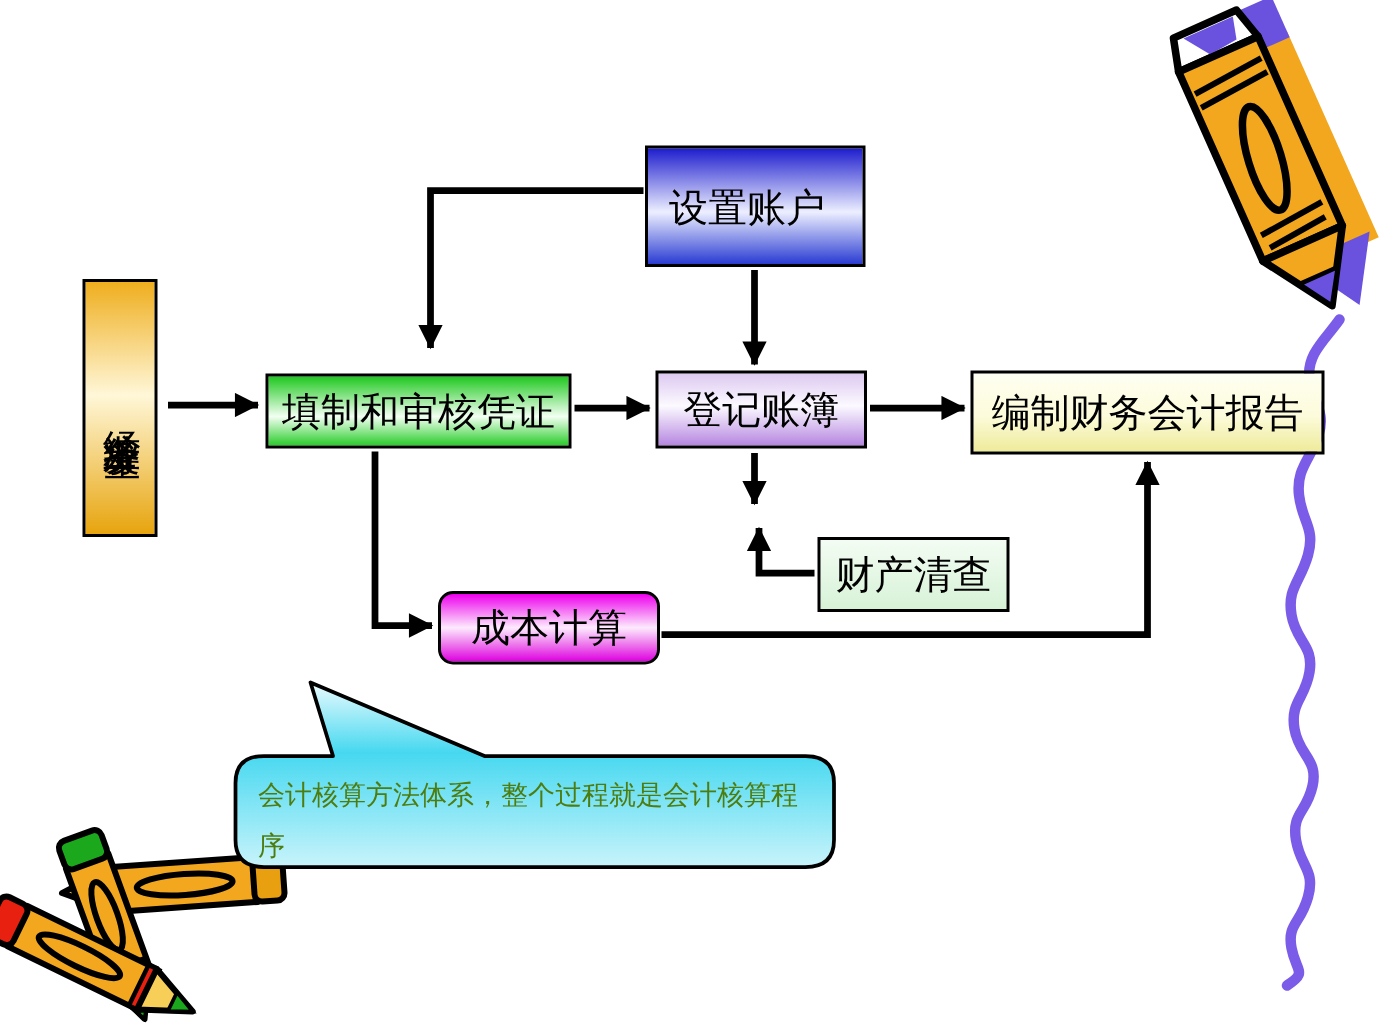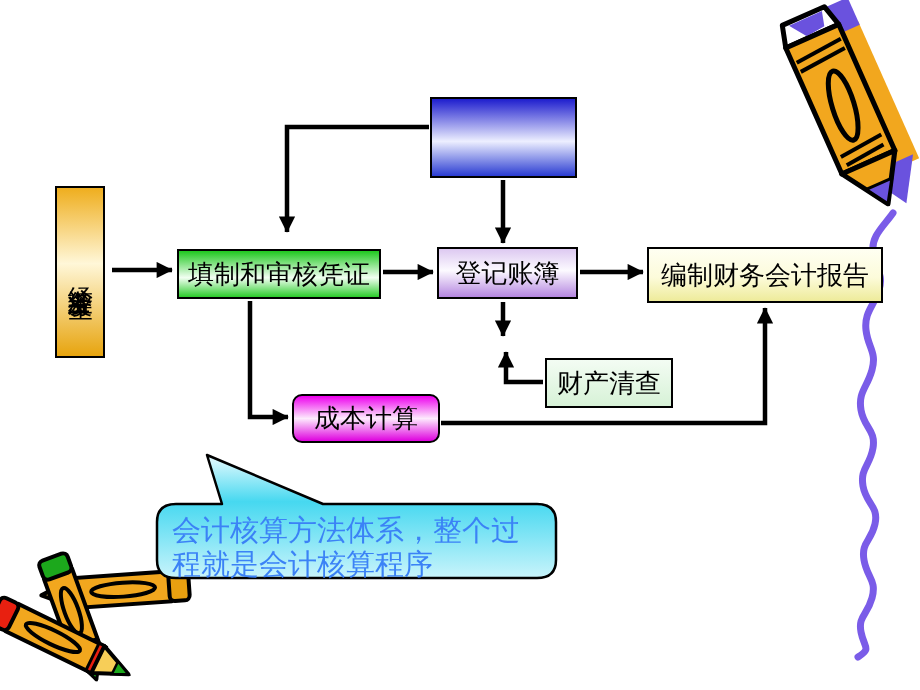--- a/index.html
+++ b/index.html
@@ -32,21 +32,21 @@
   #n-economic{left:55px;top:186px;width:50px;height:172px;}
   #n-setup{left:430px;top:97px;width:147px;height:81px;}
   #n-vouchers{left:177px;top:249px;width:204px;height:50px;}
   #n-ledgers{left:437px;top:247px;width:141px;height:52px;}
   #n-reports{left:647px;top:247px;width:236px;height:56px;}
   #n-inventory{left:545px;top:358px;width:128px;height:50px;}
   #n-costing{left:292px;top:394px;width:148px;height:49px;}
 
   #callout-text{
     position:absolute;left:172px;top:513px;width:372px;z-index:2;
-    font-size:29px;line-height:34px;color:#3b82f6;
+    font-size:18px;line-height:34px;color:#4d7c0f;
   }
 </style>
 </head>
 <body>
 
 <div id="slide">
 
   <svg id="art" width="920" height="690" viewBox="0 0 920 690">
     <defs>
       <marker id="ah" viewBox="0 0 10 10" refX="9.5" refY="5" markerWidth="4.4" markerHeight="3.6" orient="auto" markerUnits="strokeWidth">
@@ -144,20 +144,21 @@
          L 222 504
          Z" fill="url(#bubbleGrad)" stroke="#000" stroke-width="2.5" stroke-linejoin="round"></path>
   </svg>
 
   <div class="node gold" id="n-economic">
     <span>经济业务发生</span>
   </div>
 
   <div class="node blue" id="n-setup">
     <span class="two-line">
+      <span>设置账户</span>
     </span>
   </div>
 
   <div class="node green" id="n-vouchers">
     <span>填制和审核凭证</span>
   </div>
 
   <div class="node lav" id="n-ledgers">
     <span>登记账簿</span>
   </div>

